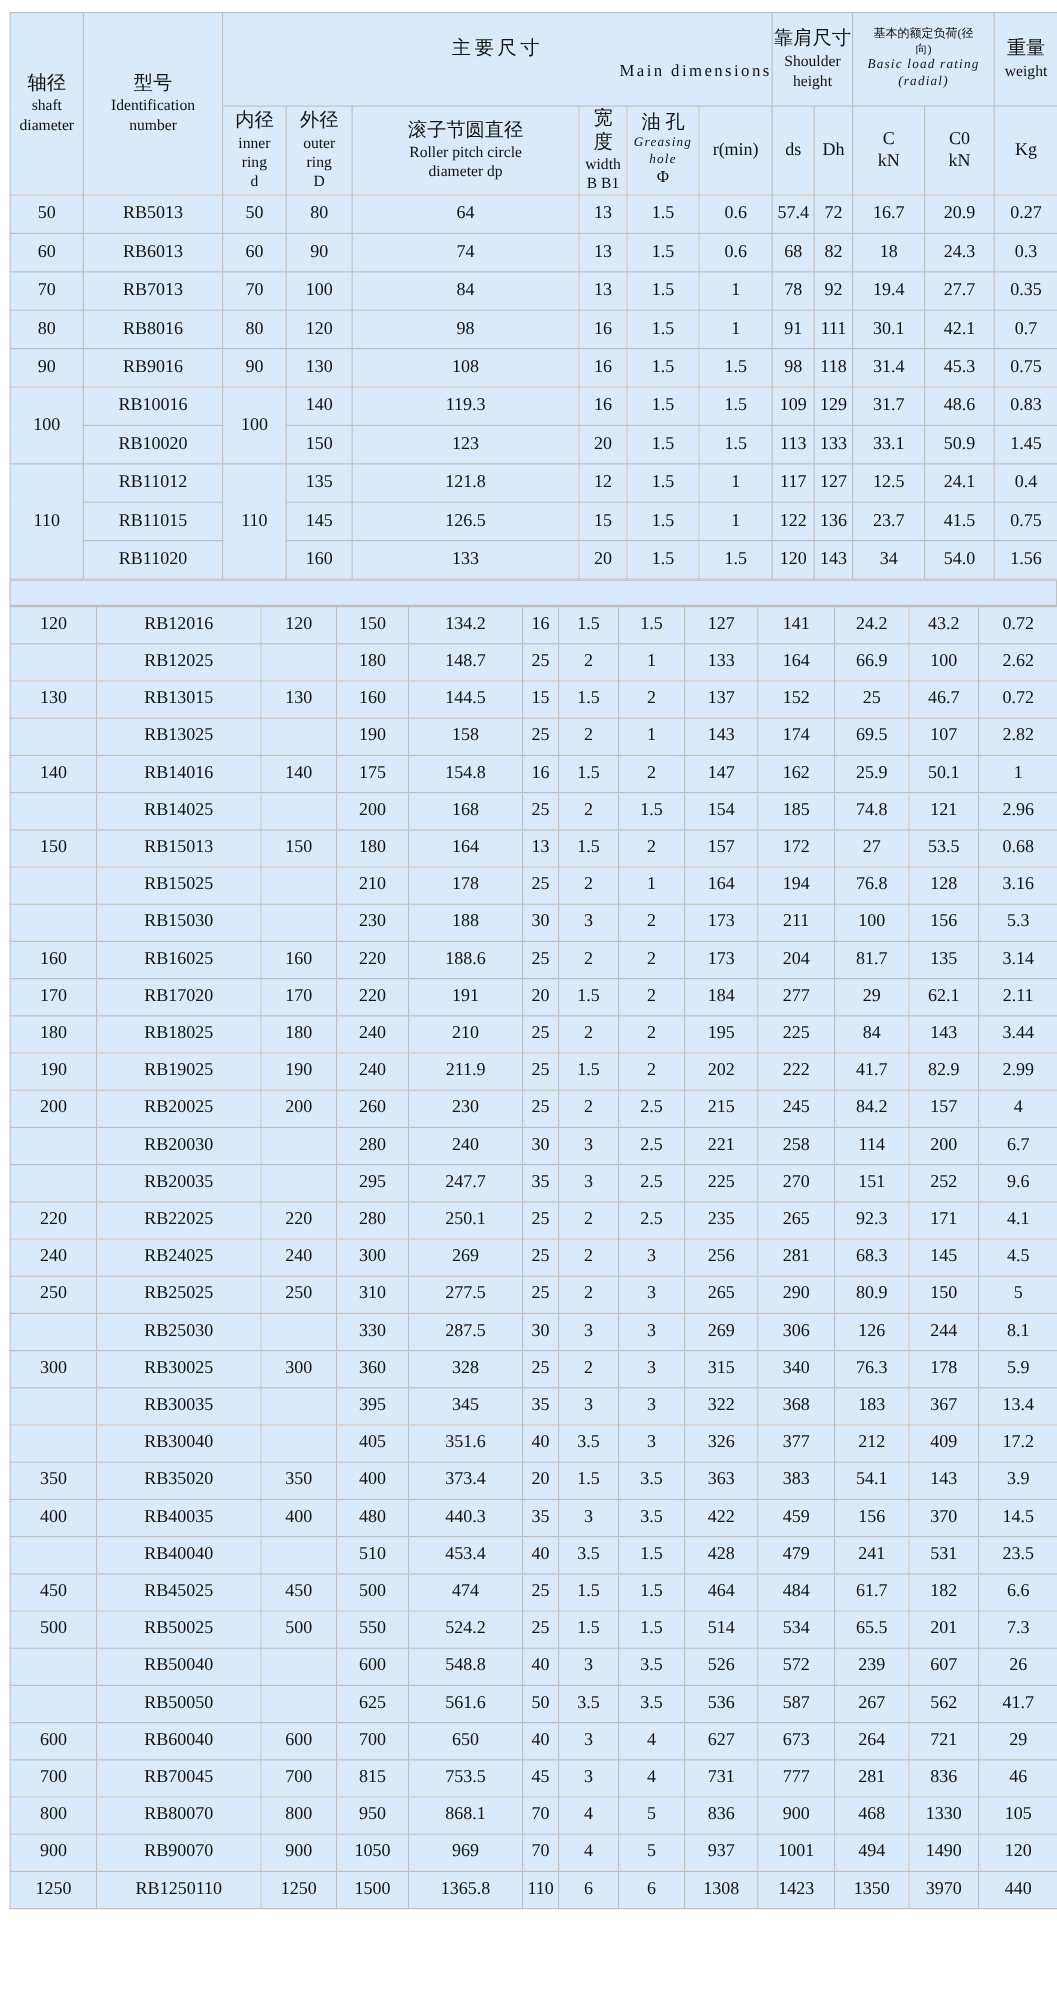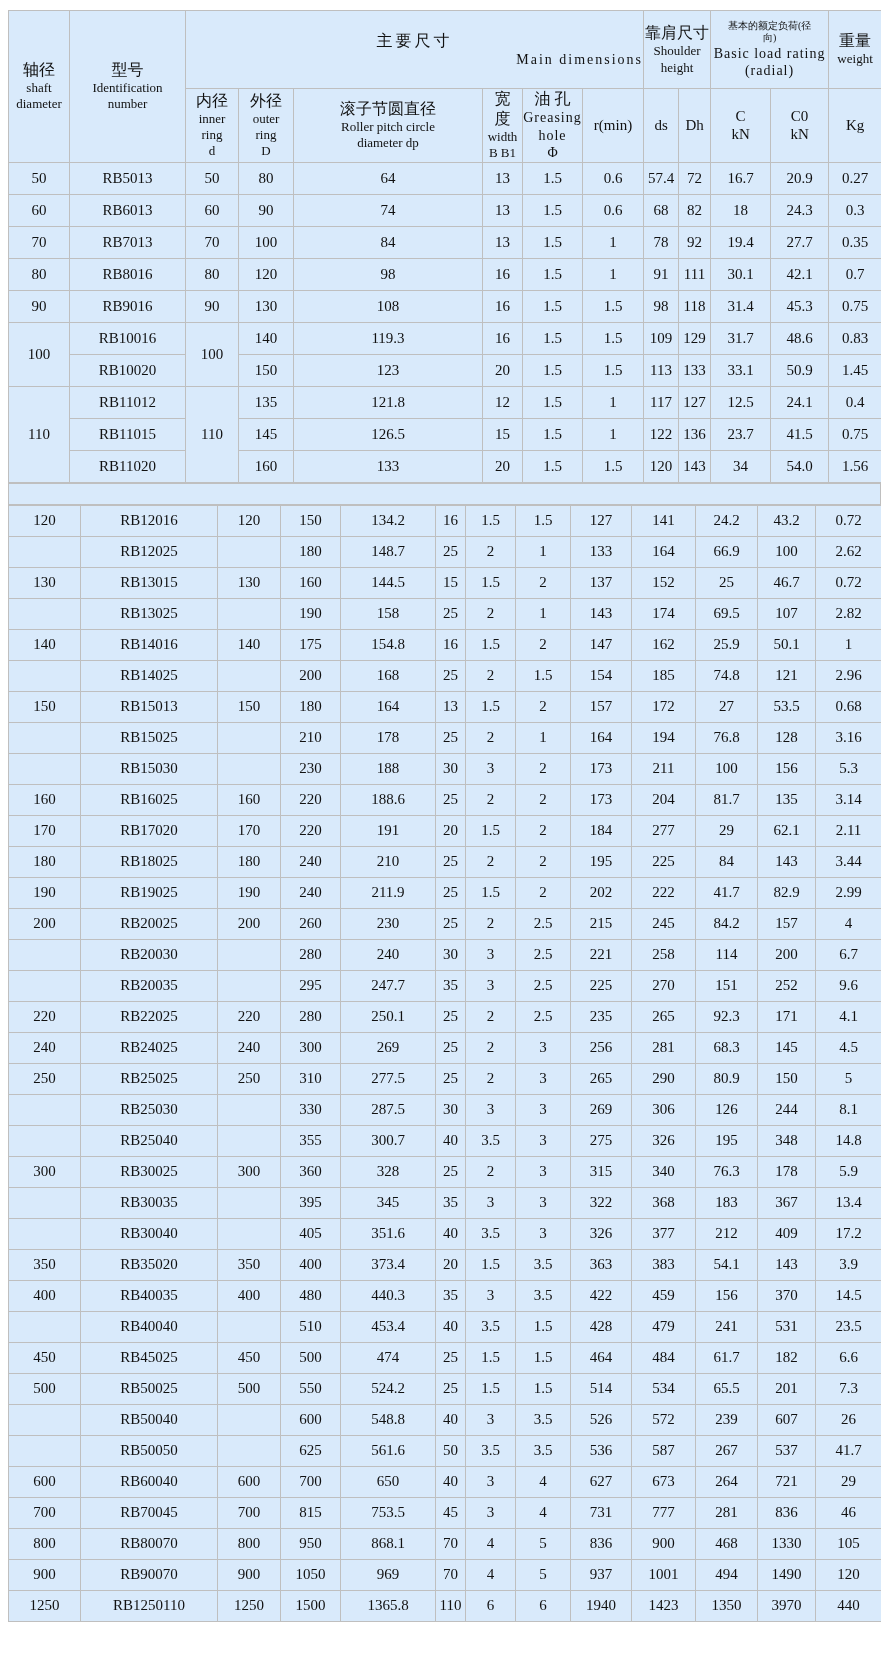--- a/index.html
+++ b/index.html
@@ -13,21 +13,21 @@
   }
   table.top tbody tr{height:32px;}
   table.bottom tbody tr{height:31px;}
   table.top thead tr.h1{height:78px;}
   table.top thead tr.h2{height:71px;}
   .zh{font-size:16px;white-space:pre-line;font-family:Liberation Serif, serif;}
   .en{font-size:13px;white-space:pre-line;}
   .main-zh{font-size:16px;letter-spacing:3px;}
   .main-en{font-size:14px;letter-spacing:2px;white-space:pre-line;text-align:right;}
   .sm-zh{font-size:10px;white-space:pre-line;}
-  .sm-en{font-size:14px;white-space:pre-line;letter-spacing:1px;}
+  .sm-en{font-size:11px;white-space:pre-line;letter-spacing:1px;font-style:italic;}
   .phi{font-size:14px;}
   .plain{font-size:15px;white-space:pre-line;}
   .band{width:873px;height:22px;background:#d9eafb;border:1px solid #bfbfbf;
         box-sizing:border-box;margin-top:0;}
 </style>
 </head>
 <body>
 
 <div class="page">
 
@@ -592,35 +592,20 @@
           <td>30</td>
           <td>3</td>
           <td>3</td>
           <td>269</td>
           <td>306</td>
           <td>126</td>
           <td>244</td>
           <td>8.1</td>
         </tr>
         <tr>
-          <td></td>
-          <td>RB25040</td>
-          <td></td>
-          <td>355</td>
-          <td>300.7</td>
-          <td>40</td>
-          <td>3.5</td>
-          <td>3</td>
-          <td>275</td>
-          <td>326</td>
-          <td>195</td>
-          <td>348</td>
-          <td>14.8</td>
-        </tr>
-        <tr>
           <td>300</td>
           <td>RB30025</td>
           <td>300</td>
           <td>360</td>
           <td>328</td>
           <td>25</td>
           <td>2</td>
           <td>3</td>
           <td>315</td>
           <td>340</td>
@@ -753,21 +738,21 @@
           <td>RB50050</td>
           <td></td>
           <td>625</td>
           <td>561.6</td>
           <td>50</td>
           <td>3.5</td>
           <td>3.5</td>
           <td>536</td>
           <td>587</td>
           <td>267</td>
-          <td>537</td>
+          <td>562</td>
           <td>41.7</td>
         </tr>
         <tr>
           <td>600</td>
           <td>RB60040</td>
           <td>600</td>
           <td>700</td>
           <td>650</td>
           <td>40</td>
           <td>3</td>
@@ -825,21 +810,21 @@
         </tr>
         <tr>
           <td>1250</td>
           <td>RB1250110</td>
           <td>1250</td>
           <td>1500</td>
           <td>1365.8</td>
           <td>110</td>
           <td>6</td>
           <td>6</td>
-          <td>1940</td>
+          <td>1308</td>
           <td>1423</td>
           <td>1350</td>
           <td>3970</td>
           <td>440</td>
         </tr>
       </tbody>
   </table>
 
 </div>
 

